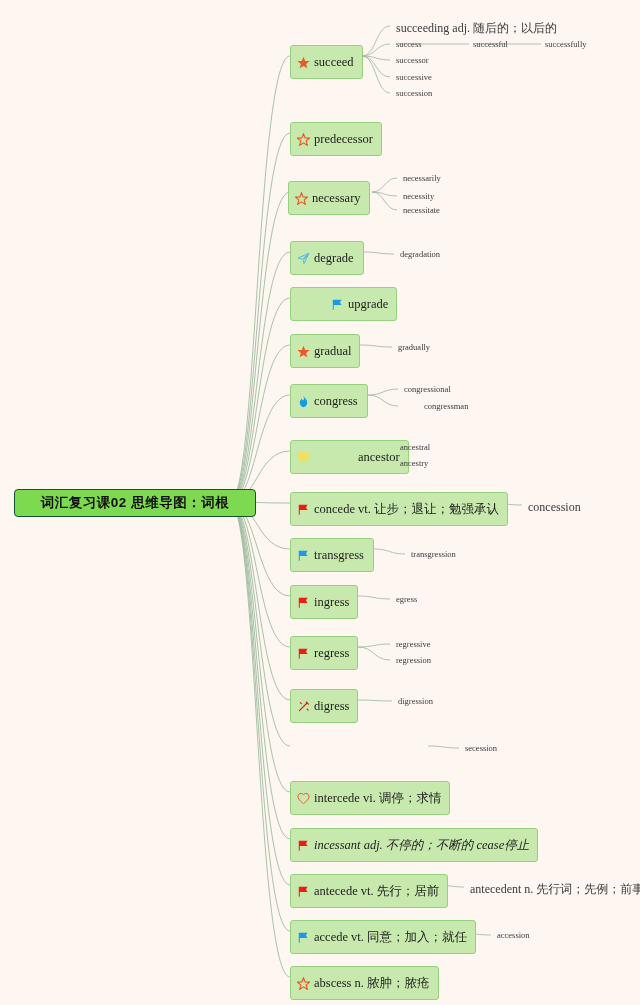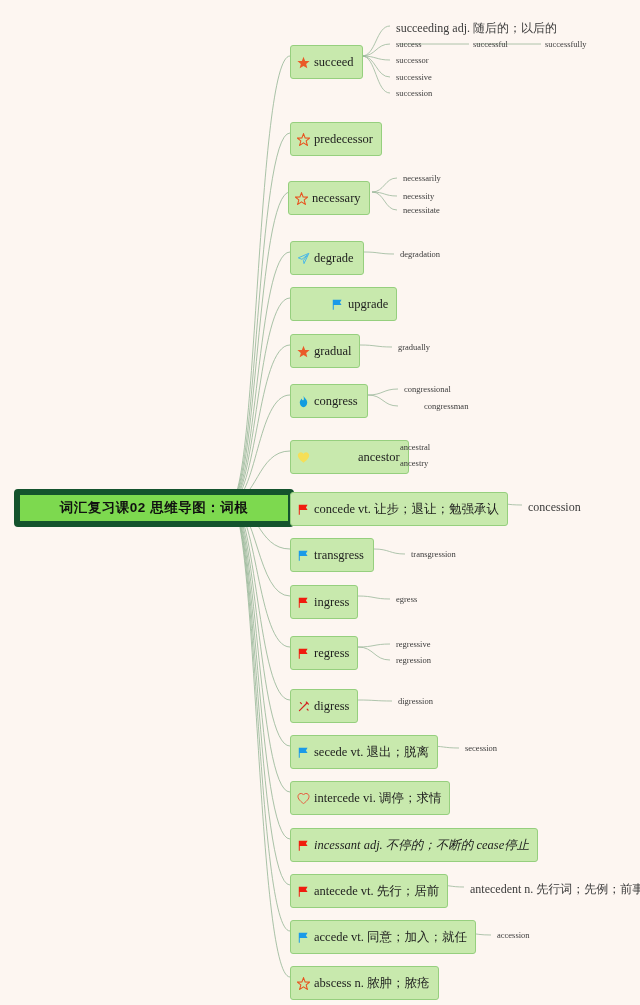--- a/index.html
+++ b/index.html
@@ -34,29 +34,29 @@
     flex:0 0 13px;
     display:inline-block;
     line-height:0;
   }
   .node .ic svg{display:block;width:13px;height:13px;}
   .node .lbl{font-family:"Liberation Serif", serif;}
 
   .root{
     position:absolute;
     background:#7dd94f;
-    border:6px solid #14532d;
+    border:1px solid #14532d;
     border-radius:4px;
     color:#101010;
     font-family:"Liberation Sans", sans-serif;
     font-weight:bold;
     font-size:13.5px;
     letter-spacing:.5px;
     display:flex;align-items:center;justify-content:center;
-    padding:0 26px;
+    padding:0 12px;
     height:26px;
     white-space:nowrap;
   }
 
   .leaf{
     position:absolute;
     color:#3b3b3b;
     font-family:"Liberation Serif", serif;
     font-size:8.5px;
     white-space:nowrap;
@@ -219,28 +219,20 @@
           <g stroke="#d42020" stroke-width="1.5" stroke-linecap="round">
             <line x1="3" y1="13" x2="12" y2="4"></line>
             <line x1="11.5" y1="2.5" x2="14" y2="5"></line>
             <line x1="4.2" y1="3.2" x2="5.4" y2="4.4"></line>
             <line x1="12.6" y1="11.4" x2="13.6" y2="12.4"></line>
           </g>
         </svg>
       </span>
       <span class="lbl">digress</span>
     </div>
-    <div class="node" style="left: 290px; top: 735px; min-width: 138px;">
-      <span class="ic">
-        <svg viewBox="0 0 16 16">
-          <path d="M2.2 2 H13 L11 5.4 L13 8.6 H3.4 V14.6 H2.2 Z" fill="#1a9ae8"></path>
-        </svg>
-      </span>
-      <span class="lbl">secede vt. 退出；脱离</span>
-    </div>
     <div class="node" style="left: 290px; top: 781px; min-width: 148px;">
       <span class="ic">
         <svg viewBox="0 0 16 16">
           <path d="M8 14.2 C8 14.2 1.2 9.8 1.2 5.6 C1.2 3.3 3 1.8 4.9 1.8 C6.2 1.8 7.4 2.6 8 3.7 C8.6 2.6 9.8 1.8 11.1 1.8 C13 1.8 14.8 3.3 14.8 5.6 C14.8 9.8 8 14.2 8 14.2 Z" fill="none" stroke="#e8533a" stroke-width="1.2"></path>
         </svg>
       </span>
       <span class="lbl">intercede vi. 调停；求情</span>
     </div>
     <div class="node" style="left: 290px; top: 828px; min-width: 224px; font-style: italic;">
       <span class="ic">

